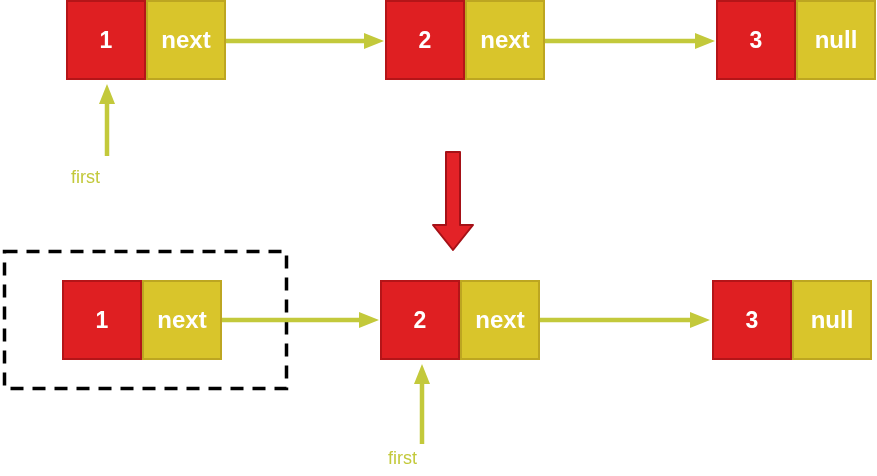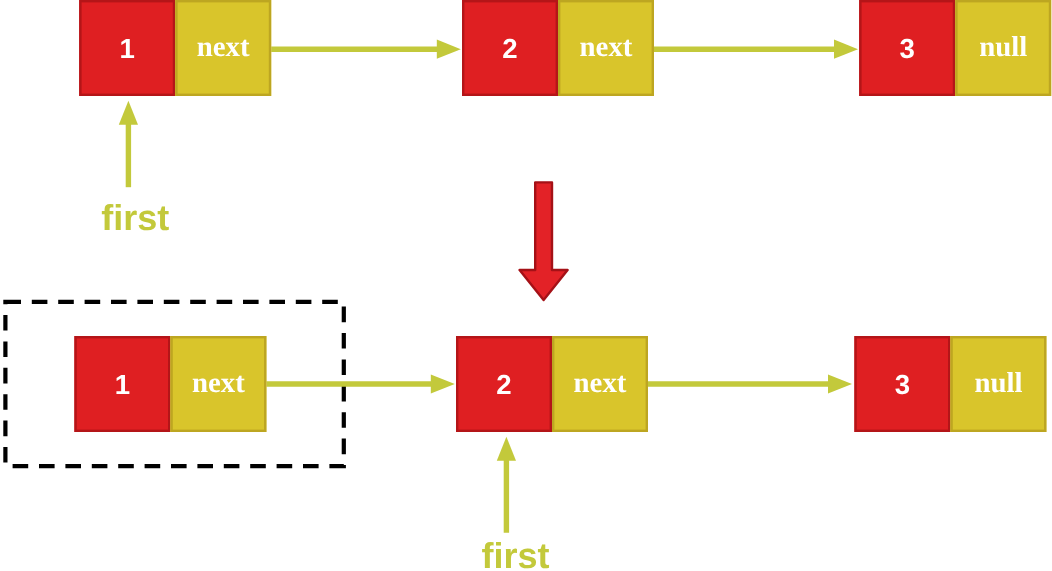--- a/index.html
+++ b/index.html
@@ -50,29 +50,28 @@
   }
   .cell.value{
     background:var(--node-red);
     border:2px solid var(--node-red-border);
     font-size:23px;
   }
   .cell.pointer{
     background:var(--node-yellow);
     border:2px solid var(--node-yellow-border);
     font-size:24px;
-    font-family:Liberation Serif, serif;
   }
   .first-label{
     position:absolute;
     width:70px;
-    text-align:right;
+    text-align:left;
     color:var(--label-yellow);
-    font-weight:bold;
-    font-size:30px;
+    font-weight:normal;
+    font-size:18px;
     line-height:1;
   }
   .first-label.top{ left:71px; top:168px; }
   .first-label.bottom{ left:388px; top:449px; }
 </style>
 </head>
 <body>
 
 <div class="canvas">
 

